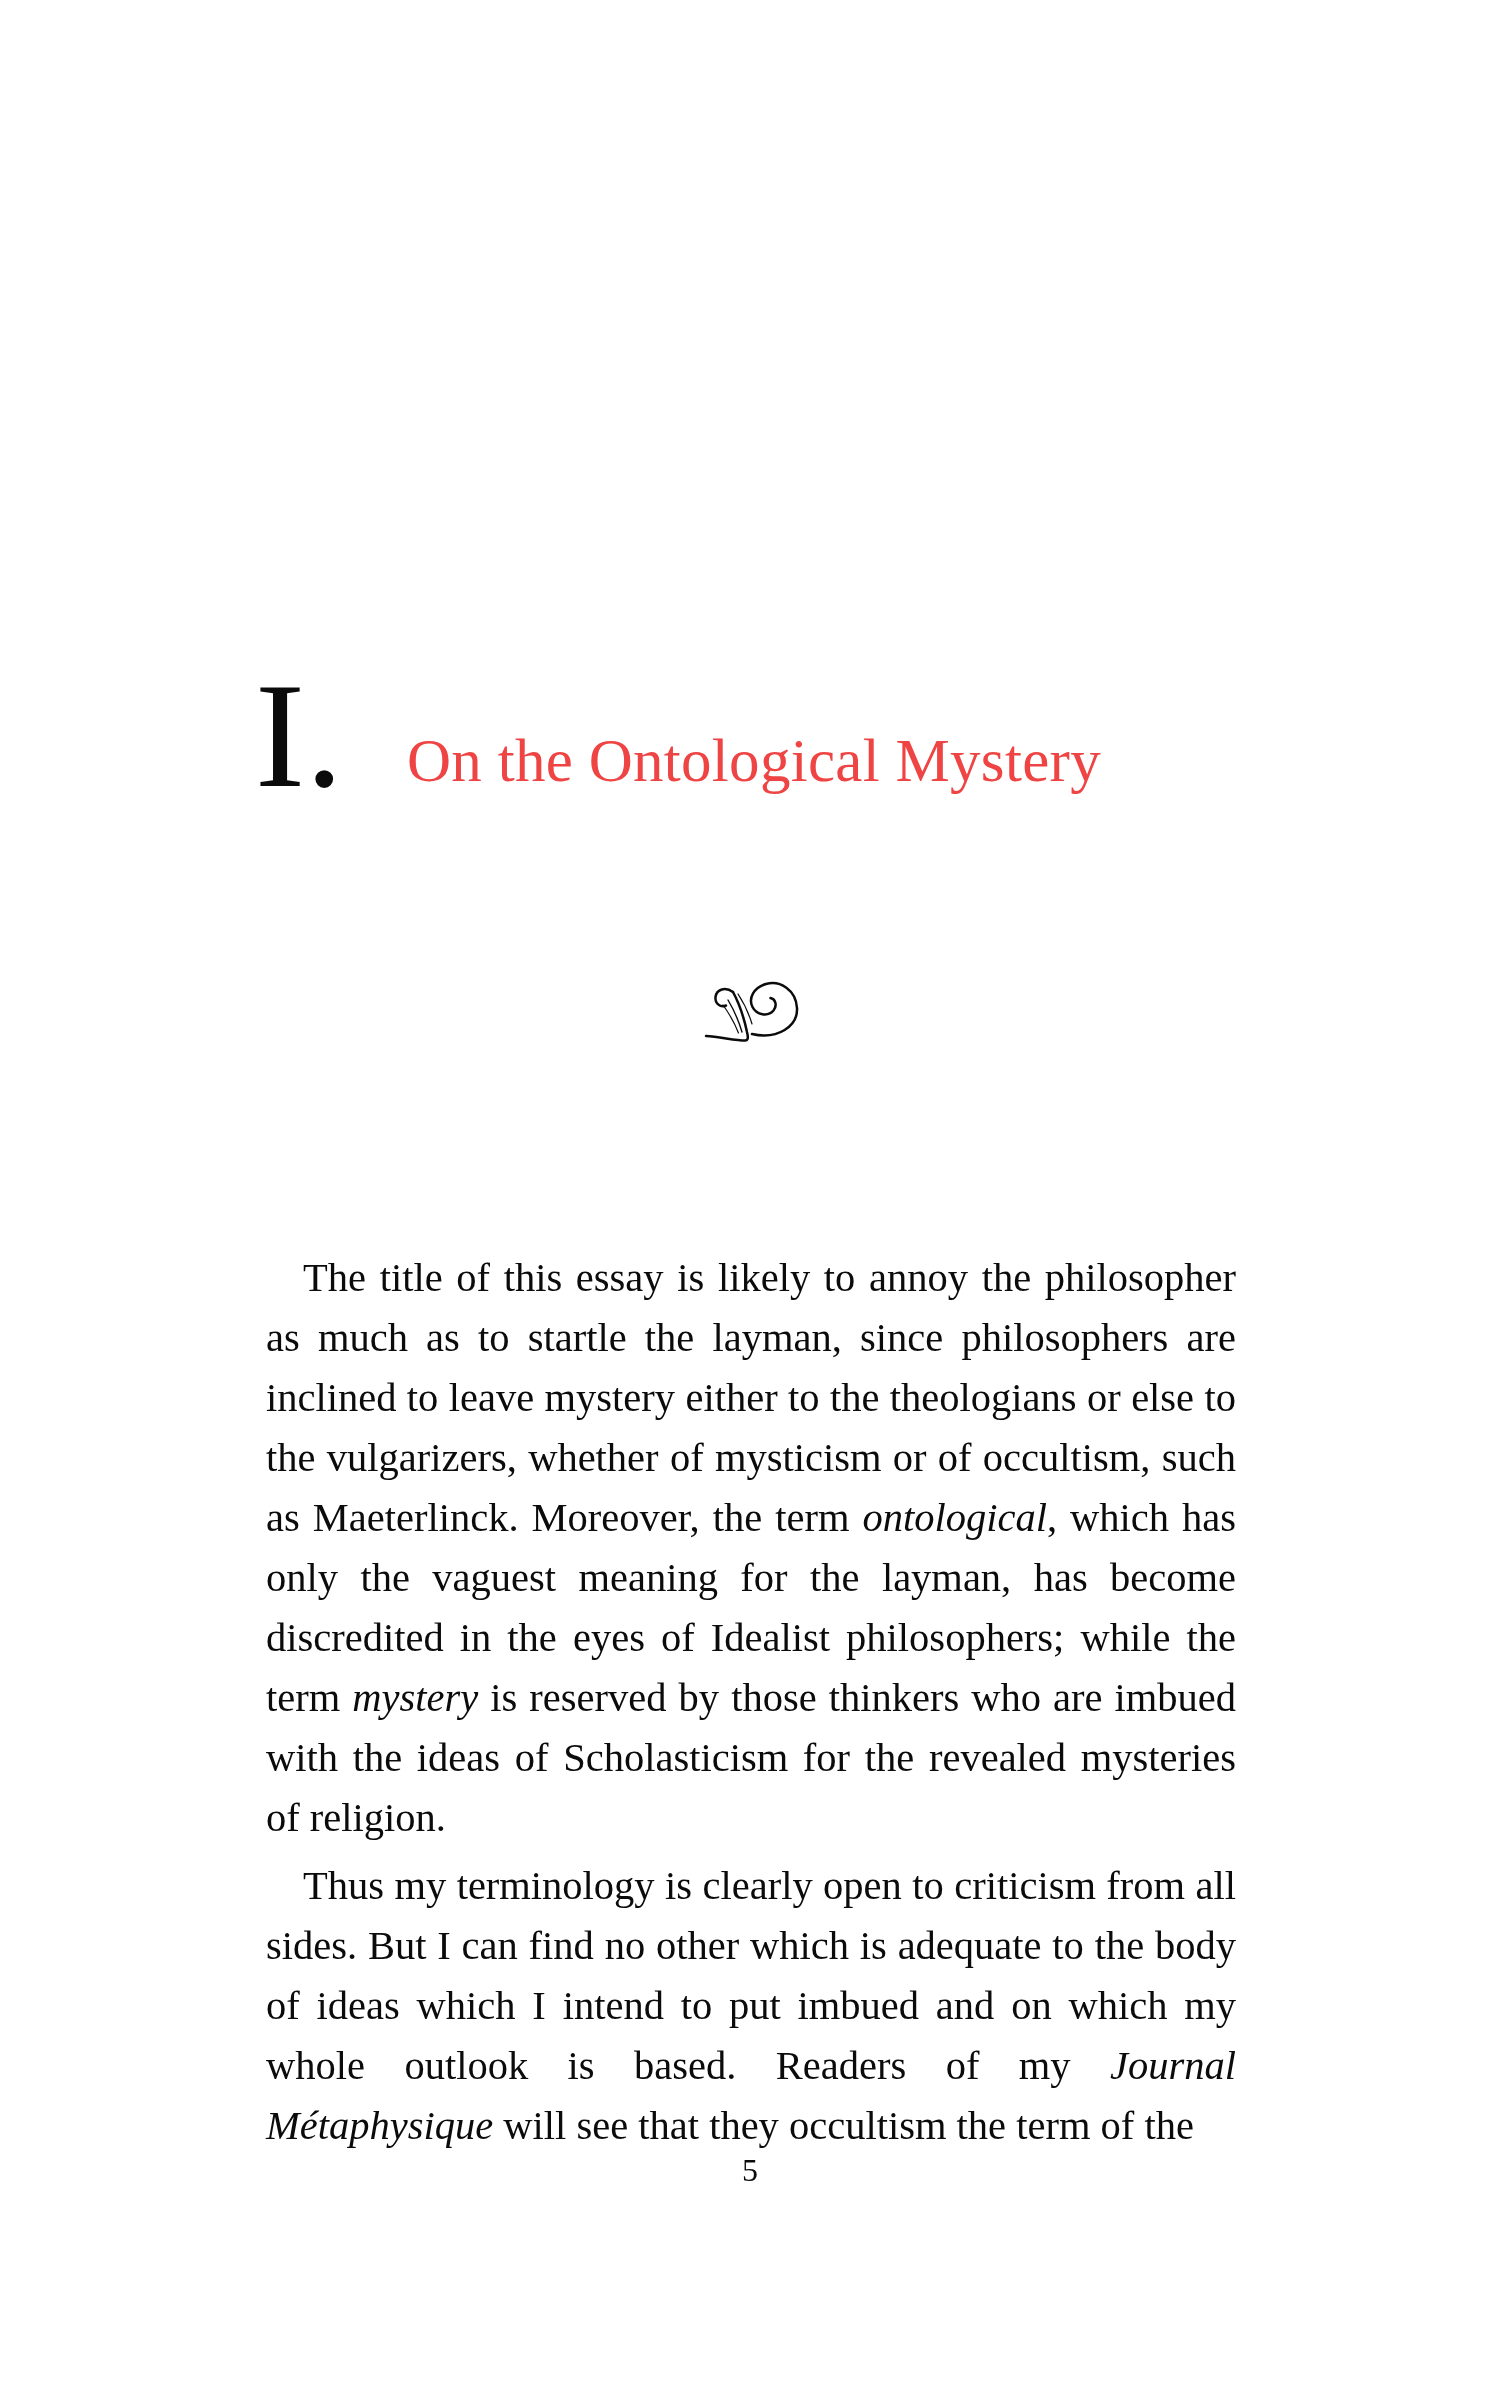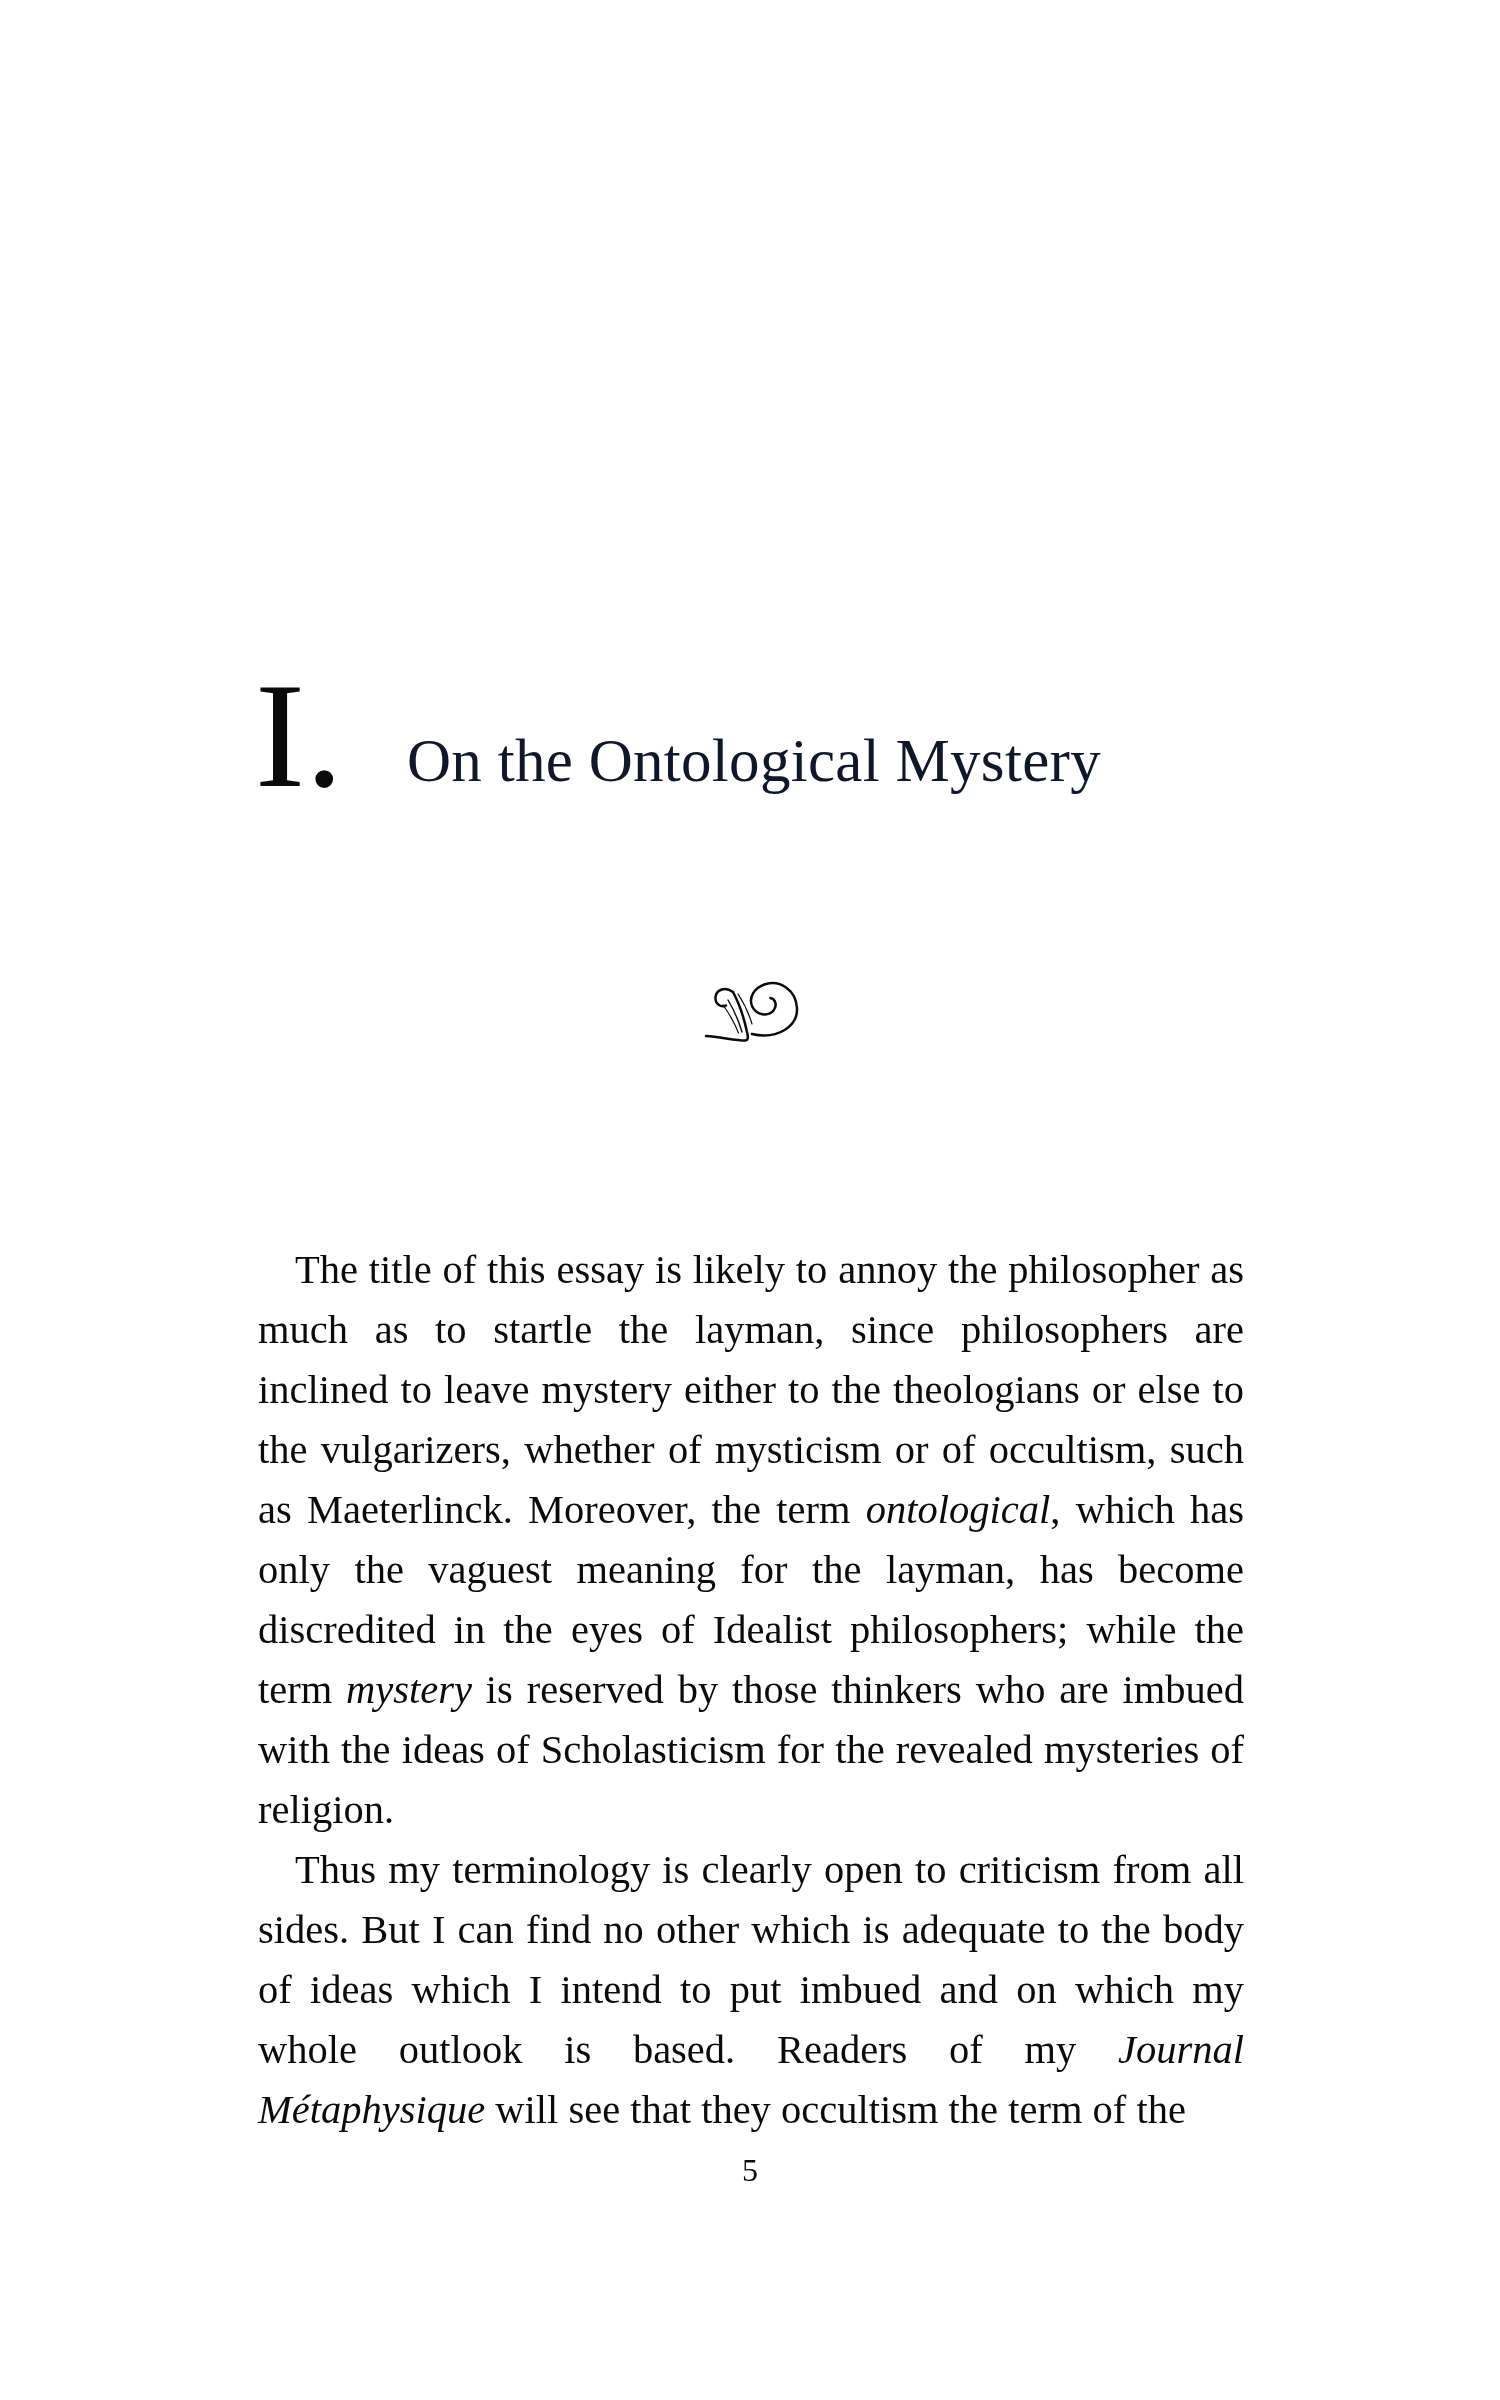--- a/index.html
+++ b/index.html
@@ -45,21 +45,21 @@
   .chapter-title {
     position: absolute;
     left: 152px;
     top: 68px;
     font-family: "Liberation Serif", "DejaVu Serif", serif;
     font-size: 61px;
     line-height: 66px;
     font-weight: 400;
     letter-spacing: 0.3px;
     white-space: nowrap;
-    color: #0f172a;
+    color: #ef4444;
   }
 
   
   .ornament-wrap {
     position: absolute;
     left: 0;
     right: 0;
     top: 965px;
     display: flex;
     justify-content: center;
@@ -71,21 +71,21 @@
   }
 
   
   .body-block {
     position: absolute;
     left: 258px;
     top: 1240px;
     width: 986px;
   }
   p.para {
-    margin: 0;
+    margin: 8px;
     font-size: 40.5px;
     line-height: 60px;
     text-align: justify;
     text-justify: inter-word;
     text-indent: 37px;
     hyphens: none;
     color: #0b0b0b;
     font-weight: 400;
   }
   p.para + p.para {

